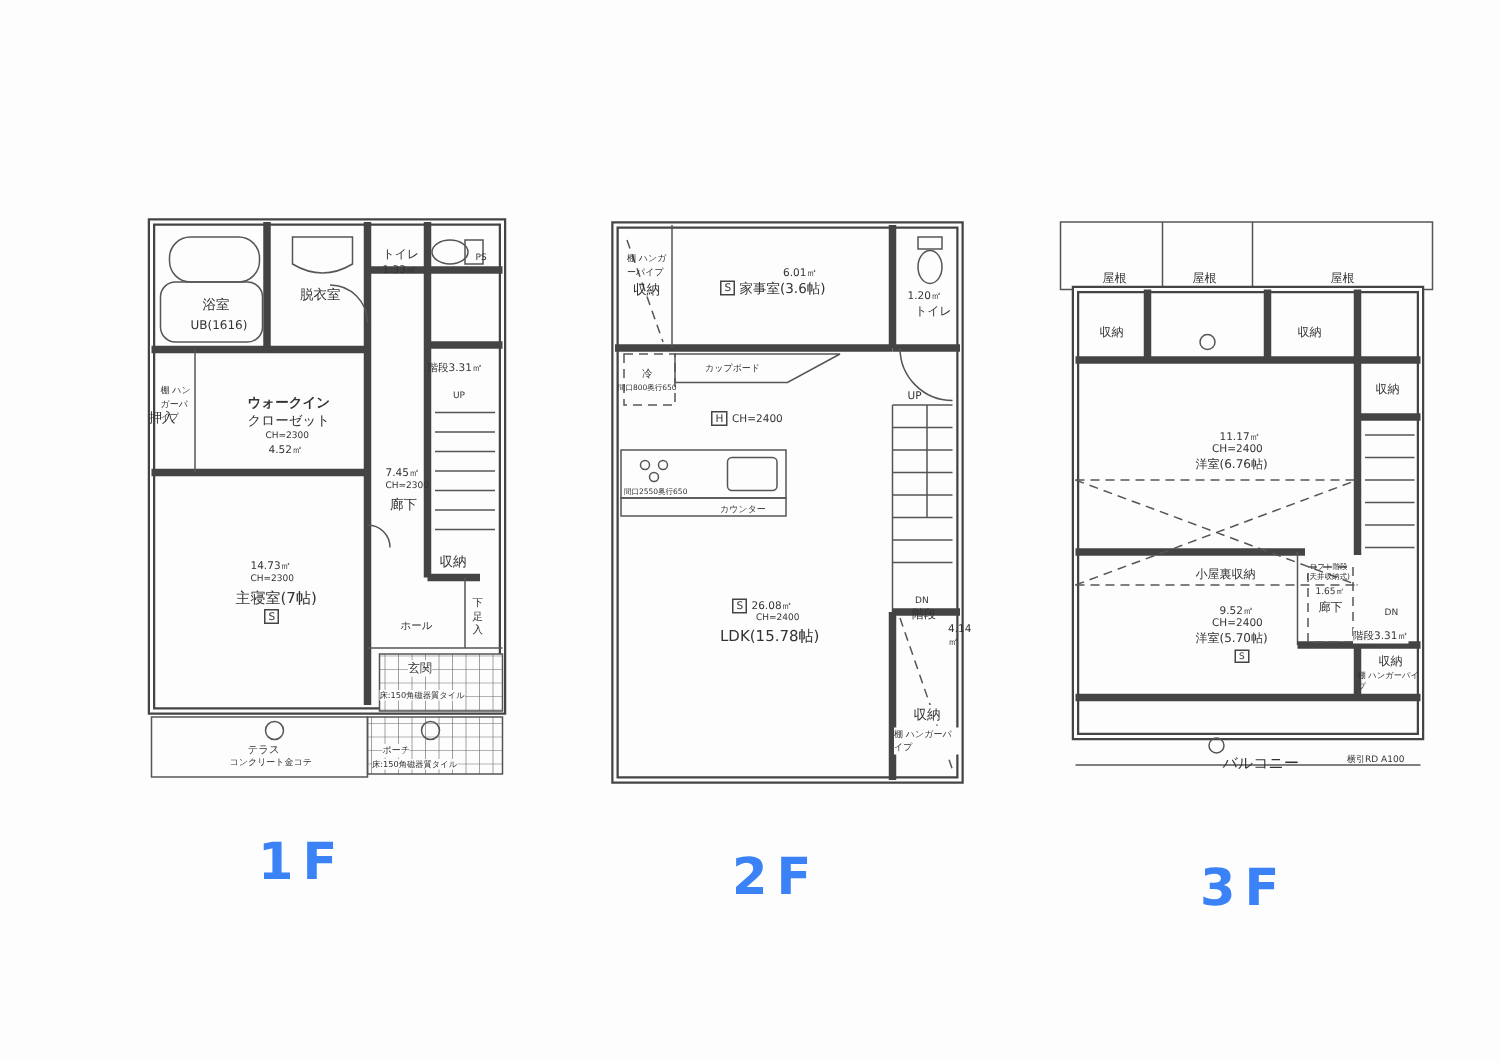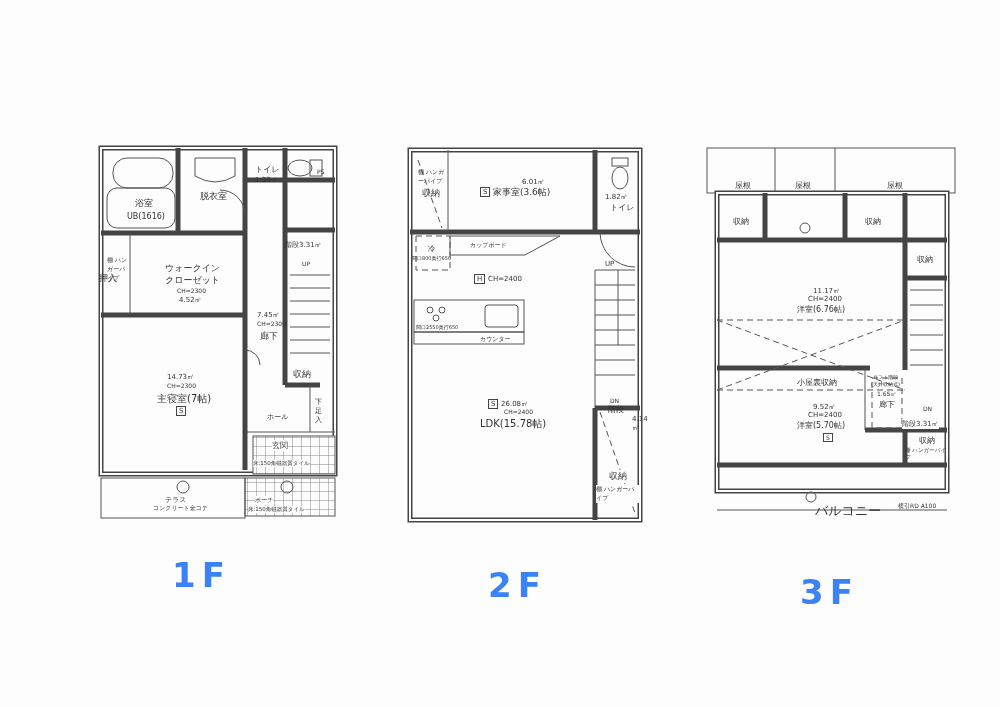--- a/index.html
+++ b/index.html
@@ -76,21 +76,21 @@
   <div style="position:absolute;left:40px;top:57px;font-size:9px;">浴室</div>
   <div style="position:absolute;left:32px;top:72px;font-size:8px;">UB(1616)</div>
   <div style="position:absolute;left:105px;top:50px;font-size:9px;">脱衣室</div>
   <div style="position:absolute;left:160px;top:24px;font-size:8px;">トイレ</div>
   <div style="position:absolute;left:160px;top:35px;font-size:7px;">1.33㎡</div>
   <div style="position:absolute;left:222px;top:28px;font-size:6px;">PS</div>
   <div style="position:absolute;left:190px;top:100px;font-size:7px;">階段3.31㎡</div>
   <div style="position:absolute;left:207px;top:120px;font-size:6px;">UP</div>
   <div style="position:absolute;left:12px;top:116px;font-size:6px;width:24px;">棚 ハンガーパイプ</div>
   <div style="position:absolute;left:4px;top:132px;font-size:9px;">押入</div>
-  <div style="position:absolute;left:70px;top:122px;font-size:9px;">ウォークイン</div>
+  <div style="position:absolute;left:70px;top:122px;font-size:9px;font-weight:bold;">ウォークイン</div>
   <div style="position:absolute;left:70px;top:134px;font-size:9px;">クローゼット</div>
   <div style="position:absolute;left:82px;top:147px;font-size:6px;">CH=2300</div>
   <div style="position:absolute;left:84px;top:155px;font-size:7px;">4.52㎡</div>
   <div style="position:absolute;left:162px;top:170px;font-size:7px;">7.45㎡</div>
   <div style="position:absolute;left:162px;top:180px;font-size:6px;">CH=2300</div>
   <div style="position:absolute;left:165px;top:190px;font-size:9px;">廊下</div>
   <div style="position:absolute;left:198px;top:228px;font-size:9px;">収納</div>
   <div style="position:absolute;left:72px;top:232px;font-size:7px;">14.73㎡</div>
   <div style="position:absolute;left:72px;top:242px;font-size:6px;">CH=2300</div>
   <div style="position:absolute;left:62px;top:252px;font-size:10px;">主寝室(7帖)</div>
@@ -144,21 +144,21 @@
 
     <ellipse cx="220" cy="38" rx="8" ry="11" class="thin"></ellipse>
     <rect x="212" y="18" width="16" height="8" class="thin"></rect>
     <path d="M200 92 A35 35 0 0 0 235 127" class="thin"></path>
   </svg>
   <div style="position:absolute;left:18px;top:28px;font-size:6px;width:30px;">棚 ハンガーパイプ</div>
   <div style="position:absolute;left:22px;top:47px;font-size:9px;">収納</div>
   <div style="position:absolute;left:122px;top:37px;font-size:7px;">6.01㎡</div>
   <div style="position:absolute;left:80px;top:47px;font-size:7px;border:1px solid #444;padding:0 2px;">S</div>
   <div style="position:absolute;left:93px;top:46px;font-size:9px;">家事室(3.6帖)</div>
-  <div style="position:absolute;left:205px;top:52px;font-size:7px;">1.82㎡</div>
+  <div style="position:absolute;left:205px;top:52px;font-size:7px;">1.20㎡</div>
   <div style="position:absolute;left:210px;top:62px;font-size:8px;">トイレ</div>
   <div style="position:absolute;left:28px;top:104px;font-size:7px;">冷</div>
   <div style="position:absolute;left:12px;top:115px;font-size:5px;">間口800奥行650</div>
   <div style="position:absolute;left:70px;top:101px;font-size:6px;">カップボード</div>
   <div style="position:absolute;left:74px;top:134px;font-size:7px;border:1px solid #444;padding:0 2px;">H</div>
   <div style="position:absolute;left:88px;top:135px;font-size:7px;">CH=2400</div>
   <div style="position:absolute;left:16px;top:184px;font-size:5px;background:#fdfdfd;">間口2550奥行650</div>
   <div style="position:absolute;left:80px;top:195px;font-size:6px;">カウンター</div>
   <div style="position:absolute;left:205px;top:120px;font-size:7px;">UP</div>
   <div style="position:absolute;left:210px;top:257px;font-size:6px;">DN</div>
@@ -227,19 +227,19 @@
   <div style="position:absolute;left:172px;top:250px;font-size:6px;">1.65㎡</div>
   <div style="position:absolute;left:174px;top:259px;font-size:8px;">廊下</div>
   <div style="position:absolute;left:108px;top:262px;font-size:7px;">9.52㎡</div>
   <div style="position:absolute;left:103px;top:271px;font-size:7px;">CH=2400</div>
   <div style="position:absolute;left:92px;top:280px;font-size:8px;">洋室(5.70帖)</div>
   <div style="position:absolute;left:118px;top:293px;font-size:6px;border:1px solid #444;padding:0 2px;">S</div>
   <div style="position:absolute;left:218px;top:265px;font-size:6px;">DN</div>
   <div style="position:absolute;left:197px;top:279px;font-size:7px;background:#fdfdfd;">階段3.31㎡</div>
   <div style="position:absolute;left:214px;top:295px;font-size:8px;">収納</div>
   <div style="position:absolute;left:200px;top:307px;font-size:5.5px;width:44px;">棚 ハンガーパイプ</div>
-  <div style="position:absolute;left:110px;top:362px;font-size:13px;">バルコニー</div>
+  <div style="position:absolute;left:110px;top:362px;font-size:10px;">バルコニー</div>
   <div style="position:absolute;left:193px;top:362px;font-size:6px;">横引RD A100</div>
 </div>
 
 <div class="floor-label" style="left:172px;top:555px;">1F</div>
 <div class="floor-label" style="left:488px;top:565px;">2F</div>
 <div class="floor-label" style="left:800px;top:572px;">3F</div>
 
 </body></html>

